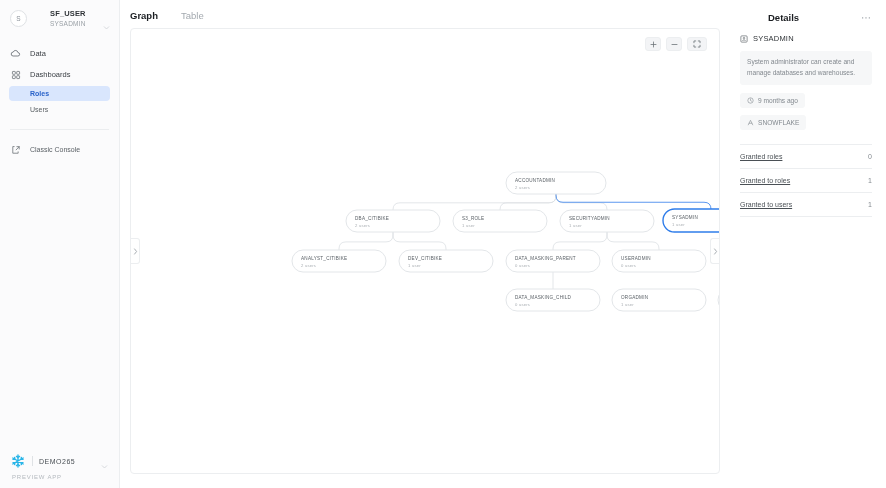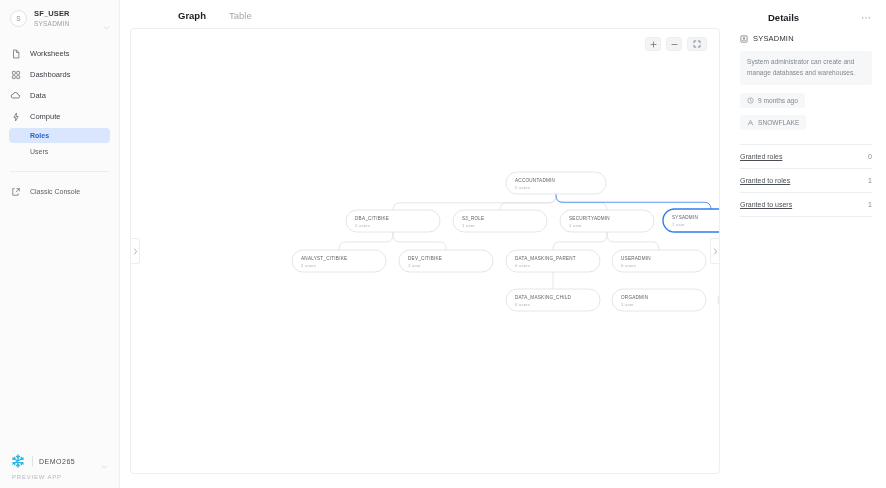--- a/index.html
+++ b/index.html
@@ -17,21 +17,21 @@
     width: 120px; height: 488px;
     background: #fbfbfc;
     border-right: 1px solid #eceef0;
     display: flex; flex-direction: column;
     position: relative;
     flex: 0 0 120px;
   }
   .acct-switch {
     display: flex; align-items: flex-end;
     padding: 10px 8px 10px 10px;
-    gap: 7px;
+    gap: 23px;
     cursor: pointer;
   }
   .avatar-circle {
     width: 17px; height: 17px; border-radius: 50%;
     border: 1px solid #dfe2e5;
     background: #fff;
     font-size: 6.5px; color: #8a9199;
     display: flex; align-items: center; justify-content: center;
     flex: 0 0 17px;
   }
@@ -71,21 +71,21 @@
   .foot-row { display: flex; align-items: center; gap: 6px; cursor: pointer; padding: 5px 0 3px 0; }
   .flake { width: 16px; height: 16px; flex: 0 0 16px; }
   .vbar { width: 1px; height: 10px; background: #dfe2e5; }
   .demo-name { font-size: 7px; color: #4a5055; letter-spacing: .5px; flex: 1; }
   .preview-app { font-size: 6px; color: #b4b9be; letter-spacing: .8px; padding-left: 2px; margin-top: 2px; }
 
   
   .main { flex: 1; position: relative; padding: 0; background:#fff; }
   .tabs { display: flex; gap: 14px; padding: 10px 0 0 10px; }
   .tab { font-size: 9.5px; cursor: pointer; padding-bottom: 3px; }
-  .tab.active { color: #1a1d21; font-weight: 700; margin-left: 48px; }
+  .tab.active { color: #1a1d21; font-weight: 700; }
   .tab.inactive { color: #a3a9af; font-weight: 400; margin-left: 9px; }
 
   .canvas-wrap {
     position: absolute; left: 10px; top: 28px;
     width: 590px; height: 446px;
     background: #fff;
     border: 1px solid #eceef0;
     border-radius: 4px;
     overflow: hidden;
   }
@@ -170,59 +170,42 @@
       </div>
       <span class="chev">
         <svg viewBox="0 0 12 12">
             <path d="M3 5l3 3 3-3" fill="none" stroke="#9aa0a6" stroke-width="1.1" stroke-linecap="round" stroke-linejoin="round"></path>
           </svg>
       </span>
     </div>
 
     <nav class="nav">
 
+
       <div class="nav-item">
         <span class="ico">
-          <svg width="10" height="10" viewBox="0 0 14 14">
-              <path d="M3.5 1.5h4.2L11 4.8v7.7H3.5z" fill="none" stroke="#6b7177" stroke-width="1.1" stroke-linejoin="round"></path>
-              <path d="M7.6 1.6v3.3h3.3" fill="none" stroke="#6b7177" stroke-width="1.1" stroke-linejoin="round"></path>
-            </svg>
-        </span>
-        <span>Worksheets</span>
+          <svg width="11" height="11" viewBox="0 0 14 14">
+              <path d="M4 10.2h6a2.2 2.2 0 0 0 .1-4.4 3.1 3.1 0 0 0-6-.6A2.3 2.3 0 0 0 4 10.2z" fill="none" stroke="#6b7177" stroke-width="1.1" stroke-linejoin="round"></path>
+            </svg>
+        </span>
+        <span>Data</span>
       </div>
 
       <div class="nav-item">
         <span class="ico">
           <svg width="10" height="10" viewBox="0 0 14 14">
             <rect x="2" y="2" width="4" height="4" rx=".7" fill="none" stroke="#6b7177" stroke-width="1.1"></rect>
             <rect x="8" y="2" width="4" height="4" rx=".7" fill="none" stroke="#6b7177" stroke-width="1.1"></rect>
             <rect x="2" y="8" width="4" height="4" rx=".7" fill="none" stroke="#6b7177" stroke-width="1.1"></rect>
             <rect x="8" y="8" width="4" height="4" rx=".7" fill="none" stroke="#6b7177" stroke-width="1.1"></rect>
           </svg>
         </span>
         <span>Dashboards</span>
       </div>
 
-      <div class="nav-item">
-        <span class="ico">
-          <svg width="11" height="11" viewBox="0 0 14 14">
-              <path d="M4 10.2h6a2.2 2.2 0 0 0 .1-4.4 3.1 3.1 0 0 0-6-.6A2.3 2.3 0 0 0 4 10.2z" fill="none" stroke="#6b7177" stroke-width="1.1" stroke-linejoin="round"></path>
-            </svg>
-        </span>
-        <span>Data</span>
-      </div>
-
-      <div class="nav-item">
-        <span class="ico">
-          <svg width="10" height="10" viewBox="0 0 14 14">
-              <path d="M7.6 1.5L4 7.6h2.6L6.4 12.5 10 6.3H7.4z" fill="none" stroke="#6b7177" stroke-width="1.1" stroke-linejoin="round"></path>
-            </svg>
-        </span>
-        <span>Compute</span>
-      </div>
 
 
       <div class="sub-item active">
         <span>Roles</span>
       </div>
       <div class="sub-item">
         <span>Users</span>
       </div>
     </nav>
 

